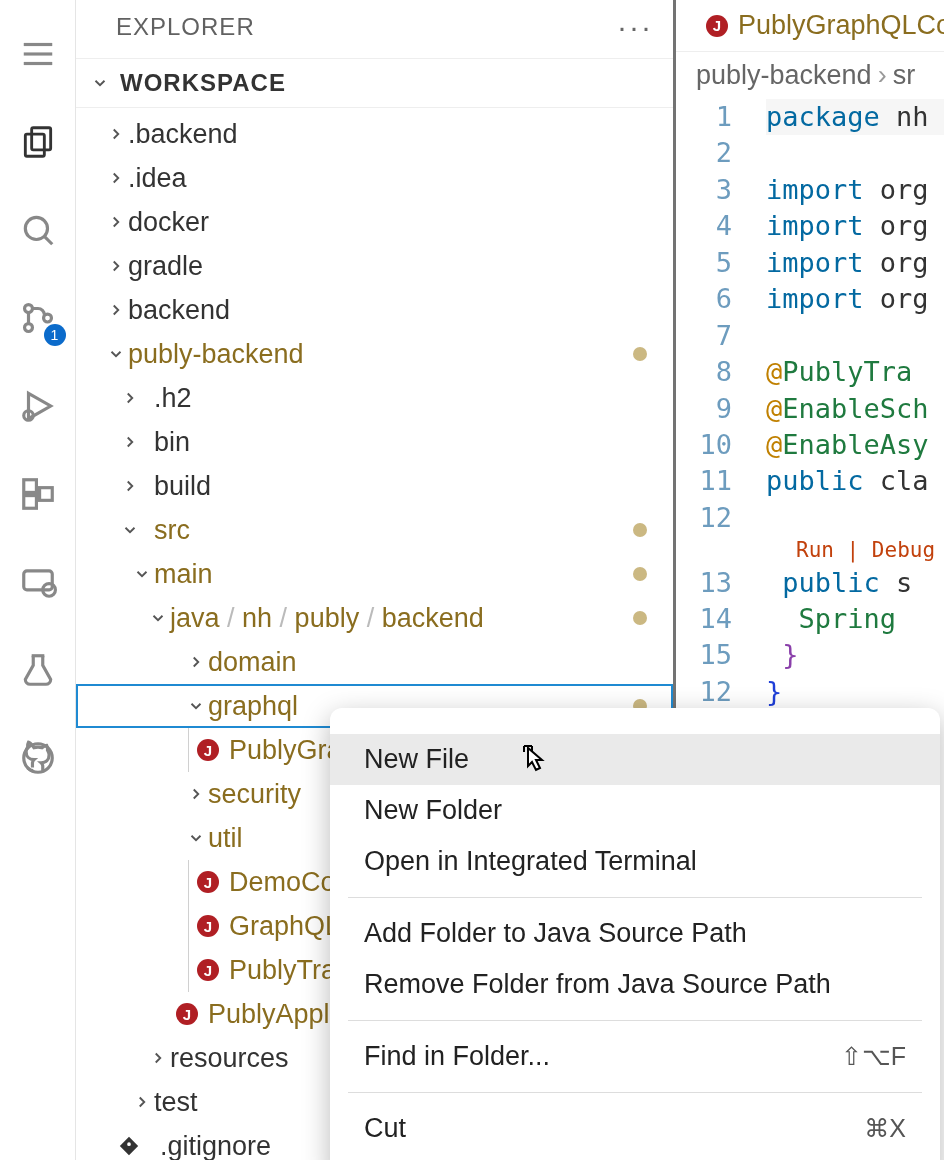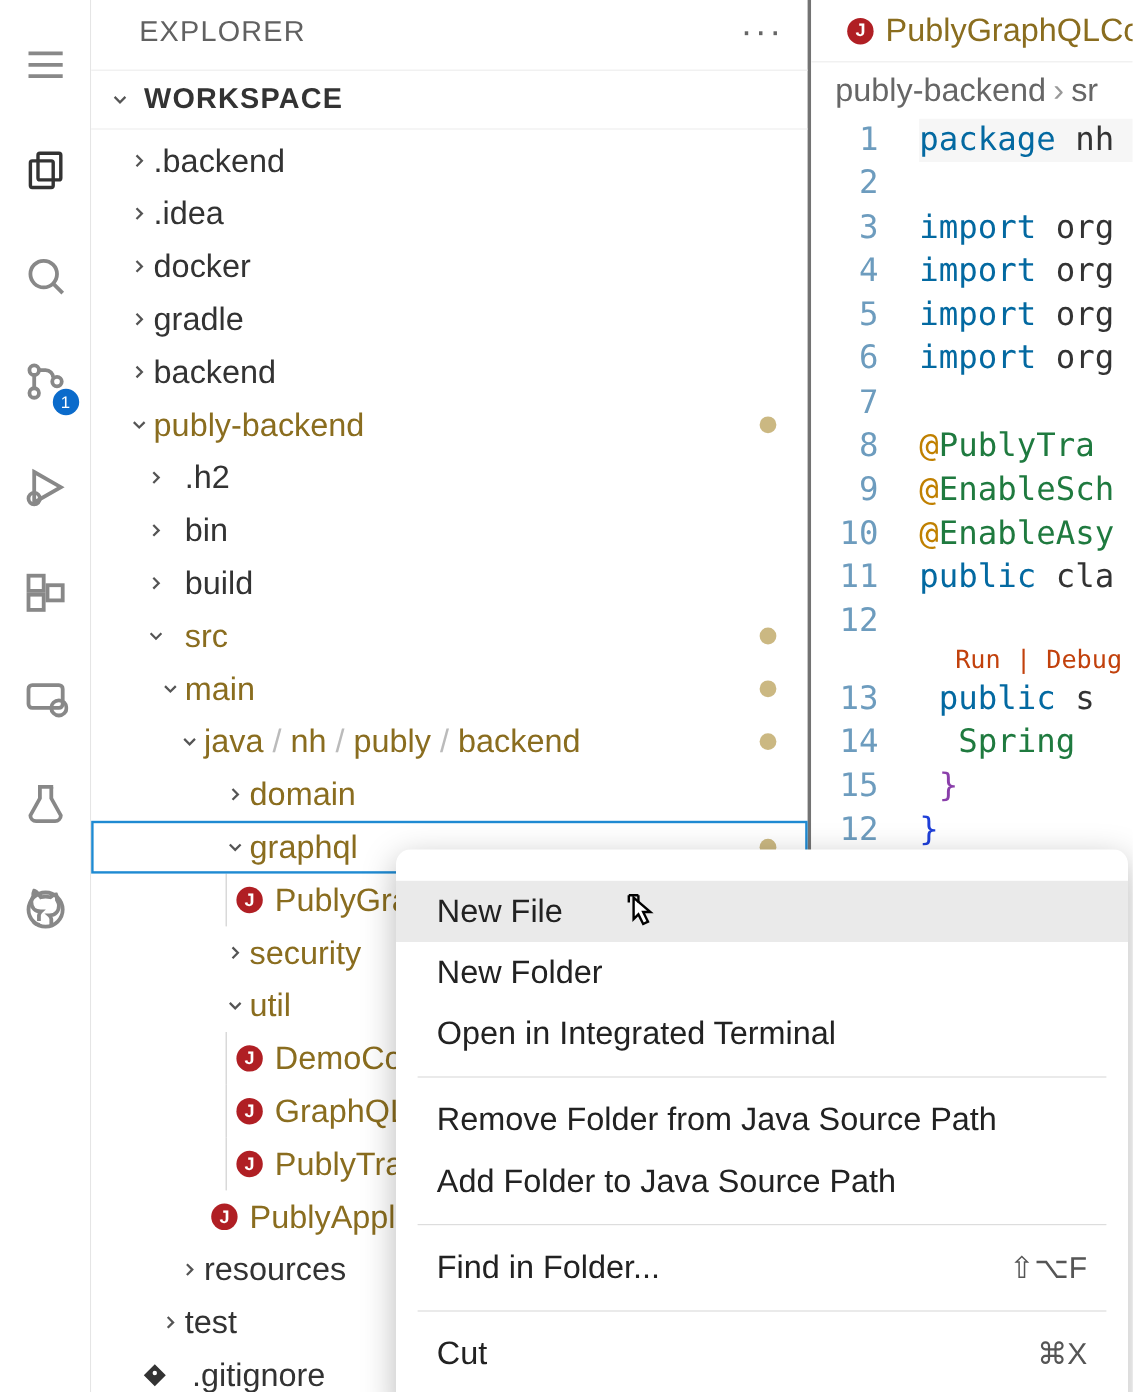--- a/index.html
+++ b/index.html
@@ -523,24 +523,24 @@
       <span>New File</span>
     </div>
   <div class="ctx-item">
       <span>New Folder</span>
     </div>
   <div class="ctx-item">
       <span>Open in Integrated Terminal</span>
     </div>
   <div class="ctx-sep"></div>
   <div class="ctx-item">
+      <span>Add Folder to Java Source Path</span>
+    </div>
+  <div class="ctx-item">
       <span>Remove Folder from Java Source Path</span>
-    </div>
-  <div class="ctx-item">
-      <span>Add Folder to Java Source Path</span>
     </div>
   <div class="ctx-sep"></div>
   <div class="ctx-item">
       <span>Find in Folder...</span>
       <span class="ctx-short">⇧⌥F</span>
     </div>
   <div class="ctx-sep"></div>
   <div class="ctx-item">
       <span>Cut</span>
       <span class="ctx-short">⌘X</span>

